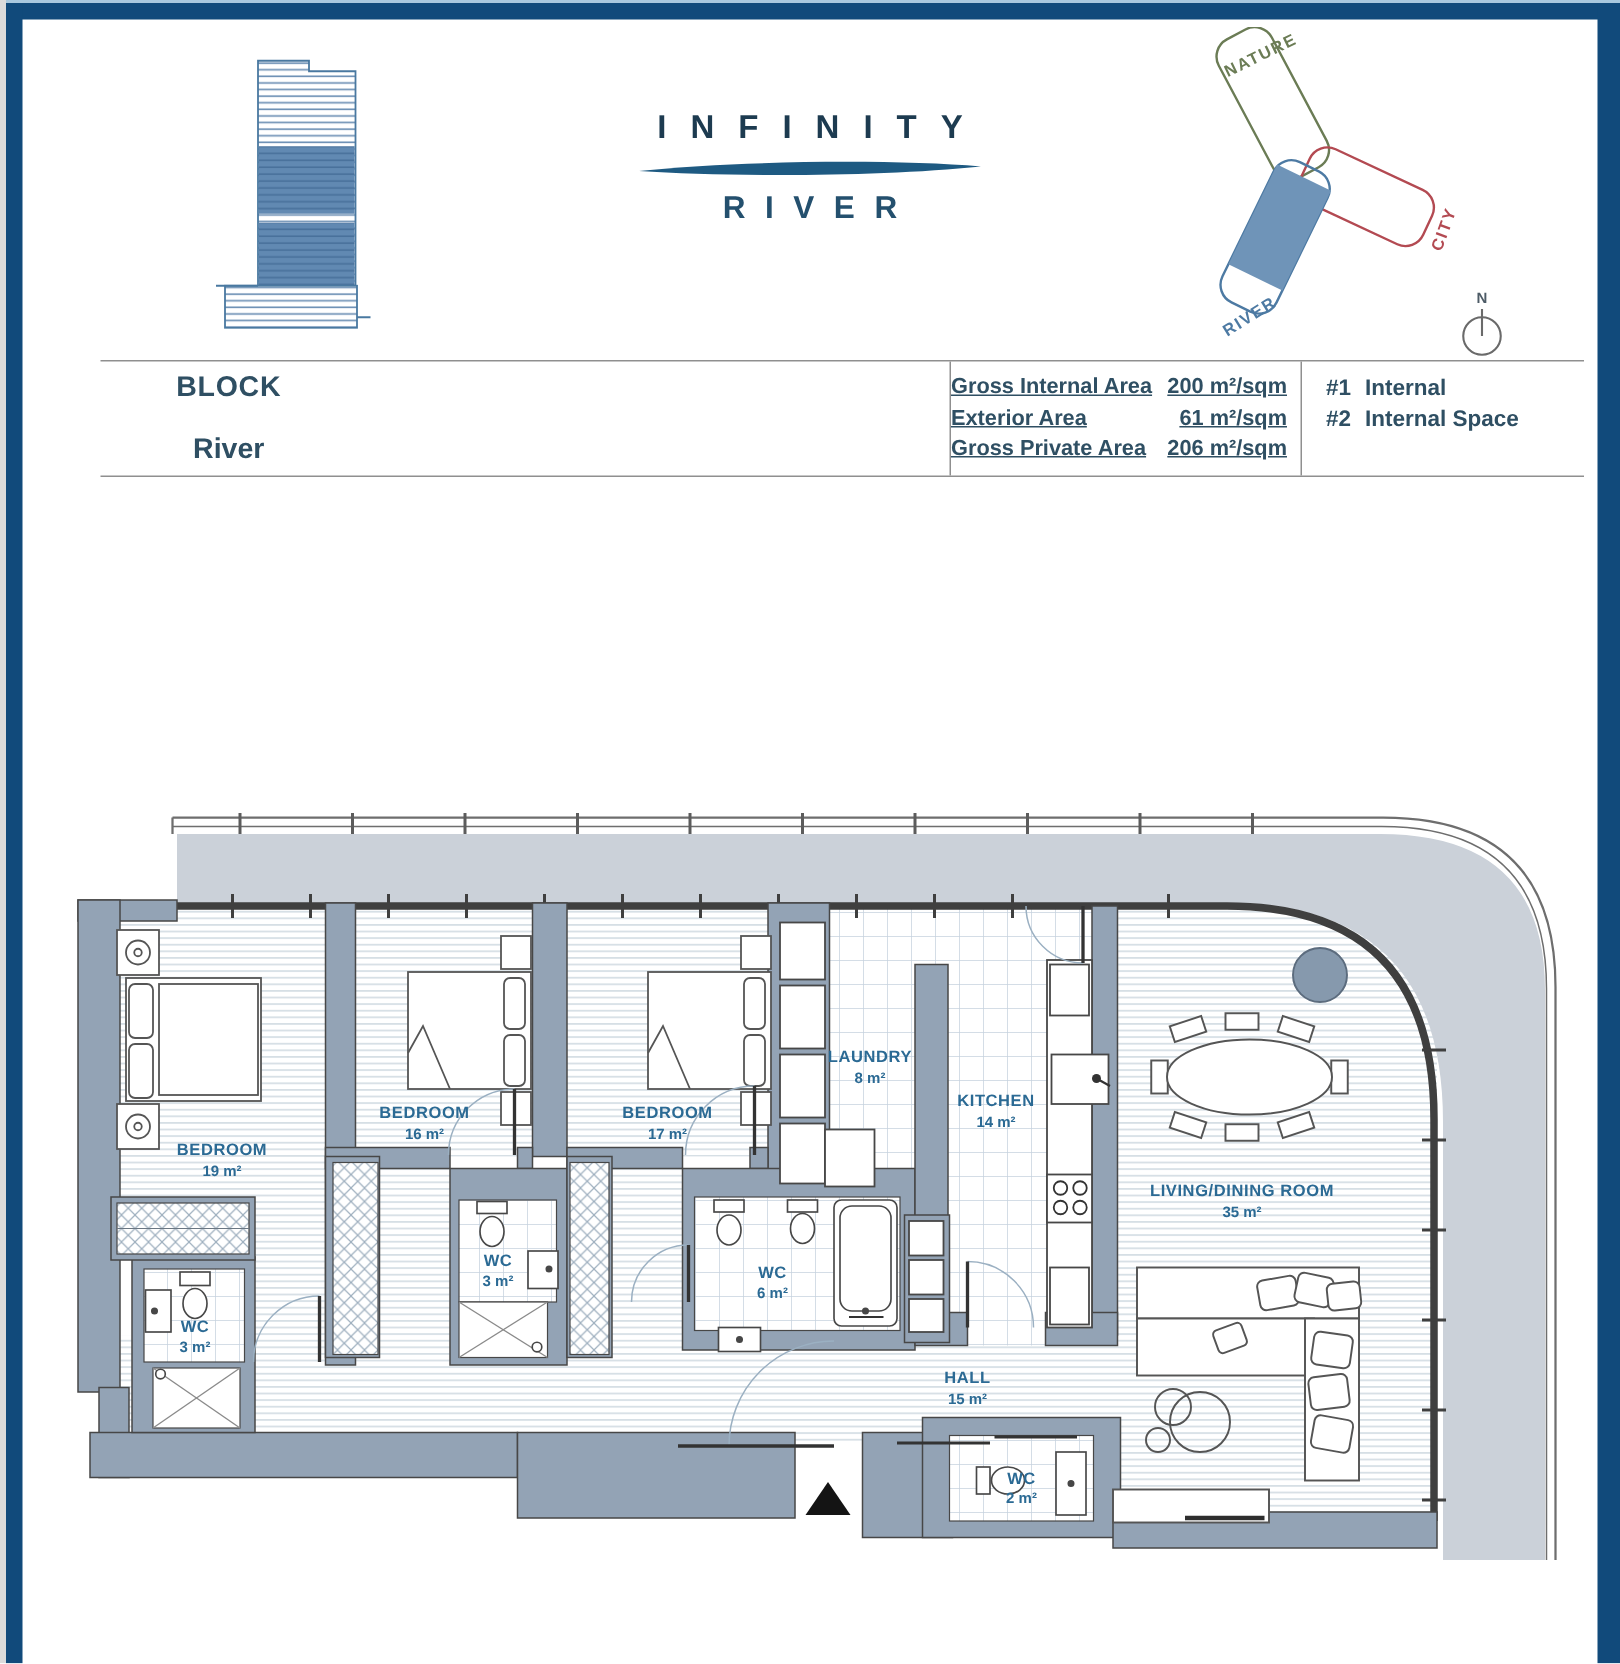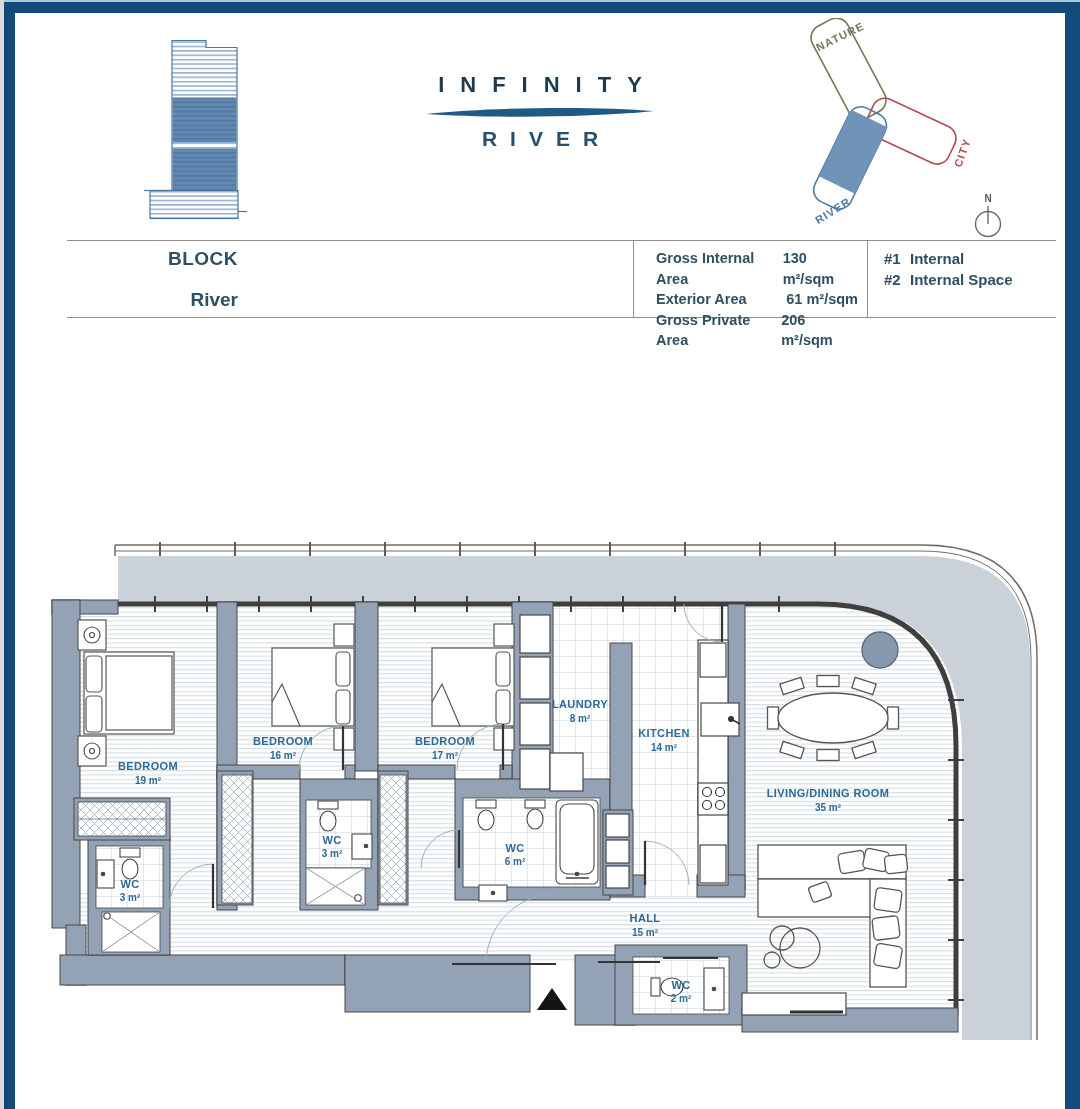--- a/index.html
+++ b/index.html
@@ -14,24 +14,24 @@
   .title-block{position:absolute;left:360px;top:72px;width:360px;text-align:center;color:#1d3b50;}
   .title-main{font-size:22px;font-weight:700;letter-spacing:16px;margin-right:-16px;color:#1d3b50;}
   .swoosh{display:block;margin:7px auto 8px auto;}
   .title-sub{font-size:21px;font-weight:600;letter-spacing:13px;margin-right:-13px;color:#24506e;}
   .site-diagram{position:absolute;left:780px;top:18px;}
   
   .info-table{position:absolute;left:67px;top:240px;width:989px;height:76px;
               border-top:1px solid #8f8f8f;border-bottom:1px solid #8f8f8f;color:#2f4f63;}
   .cell{position:absolute;top:0;height:76px;box-sizing:border-box;}
   .cell.sep{border-left:1px solid #8f8f8f;}
-  .cell-center{display:flex;flex-direction:column;align-items:flex-end;justify-content:center;gap:19px;}
+  .cell-center{display:flex;flex-direction:column;align-items:center;justify-content:center;gap:19px;}
   .cell-label{font-size:19px;font-weight:700;letter-spacing:.5px;}
   .cell-value{font-size:19px;font-weight:600;}
-  .areas{padding:7px 9px 0 22px;}
+  .areas{padding:7px 9px 0 0;text-decoration:underline;}
   .area-row{display:flex;justify-content:space-between;font-size:14.5px;line-height:20.5px;}
   .area-label{font-weight:600;}
   .area-value{font-weight:700;}
   .extras{padding:7px 0 0 16px;}
   .extra-row{font-size:15px;line-height:21px;font-weight:600;}
   .extra-id{display:inline-block;width:26px;font-weight:700;}
   
   .rname{font-family:"Liberation Sans",sans-serif;font-size:11px;font-weight:700;fill:#2b6a94;
          letter-spacing:.4px;text-anchor:middle;}
   .rarea{font-family:"Liberation Sans",sans-serif;font-size:10px;font-weight:600;fill:#2b6a94;
@@ -97,21 +97,21 @@
   </svg>
 
   <div class="info-table">
     <div class="cell cell-center" style="left:0;width:171px;">
       <div class="cell-label">BLOCK</div>
       <div class="cell-value">River</div>
     </div>
     <div class="cell sep areas" style="left:566px;width:234px;">
       <div class="area-row">
         <span class="area-label">Gross Internal Area</span>
-        <span class="area-value">130 m²/sqm</span>
+        <span class="area-value">200 m²/sqm</span>
       </div>
       <div class="area-row">
         <span class="area-label">Exterior Area</span>
         <span class="area-value">61 m²/sqm</span>
       </div>
       <div class="area-row">
         <span class="area-label">Gross Private Area</span>
         <span class="area-value">206 m²/sqm</span>
       </div>
     </div>

